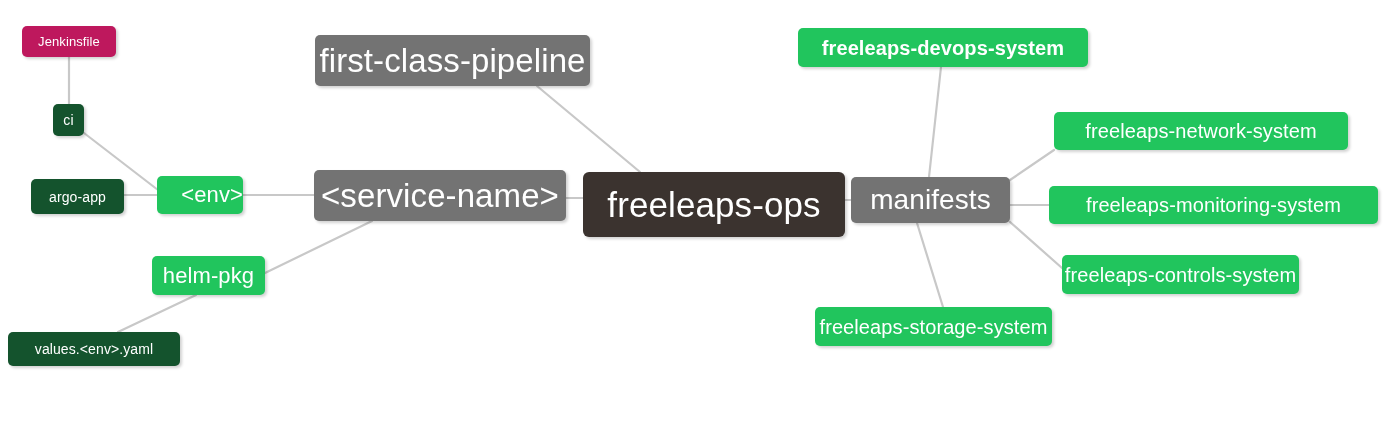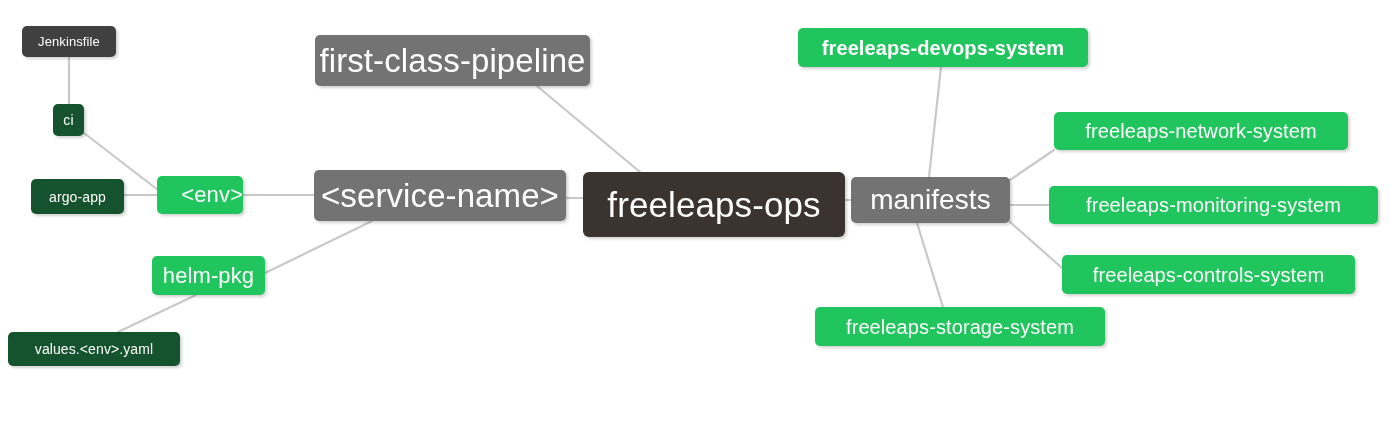--- a/index.html
+++ b/index.html
@@ -46,21 +46,21 @@
     font-size: 35px;
     border-radius: 6px;
   }
   .node-blue {
     background: #737373;
   }
   .node-green {
     background: #21c55d;
   }
   .node-orange {
-    background: #404040;
+    background: #be185d;
   }
   .node-red {
     background: #14532d;
   }
   .lvl1-big   { font-size: 33px; }
   .lvl1-mid   { font-size: 28px; }
   .lvl2-std   { font-size: 22px; }
   .lvl2-small { font-size: 20px; }
   .lvl3-tiny  { font-size: 13px; }
   .lvl3-xs    { font-size: 14px; }
@@ -134,21 +134,21 @@
   </div>
 
   <div class="node node-green lvl2-small" style="left:1054px; top:112px; width:294px; height:38px;">
     <span>freeleaps-network-system</span>
   </div>
 
   <div class="node node-green lvl2-small" style="left:1049px; top:186px; width:329px; height:38px;">
     <span>freeleaps-monitoring-system</span>
   </div>
 
-  <div class="node node-green lvl2-small" style="left:1062px; top:255px; width:293px; height:39px;">
+  <div class="node node-green lvl2-small" style="left:1062px; top:255px; width:237px; height:39px;">
     <span>freeleaps-controls-system</span>
   </div>
 
-  <div class="node node-green lvl2-small" style="left:815px; top:307px; width:290px; height:39px;">
+  <div class="node node-green lvl2-small" style="left:815px; top:307px; width:237px; height:39px;">
     <span>freeleaps-storage-system</span>
   </div>
 
 </div>
 
 </body></html>

